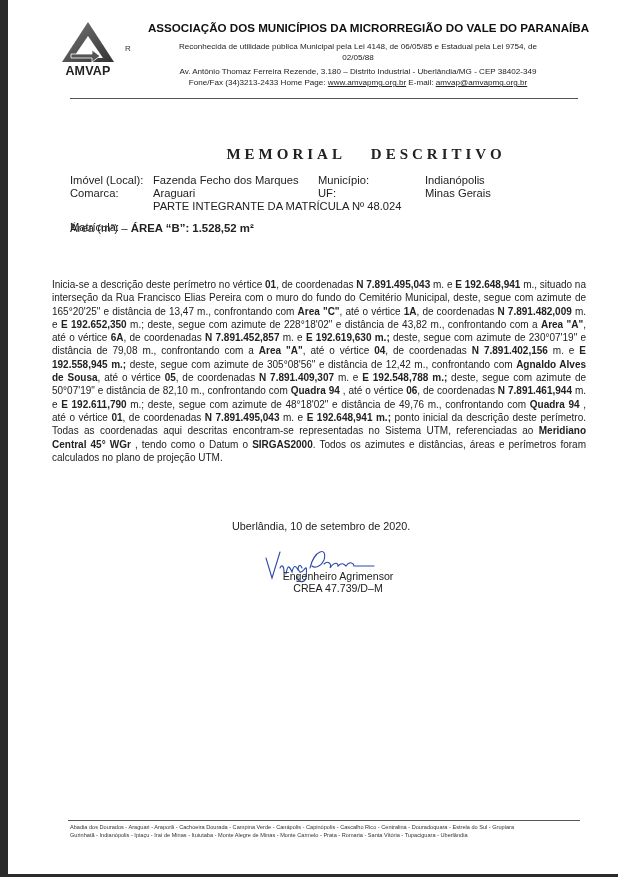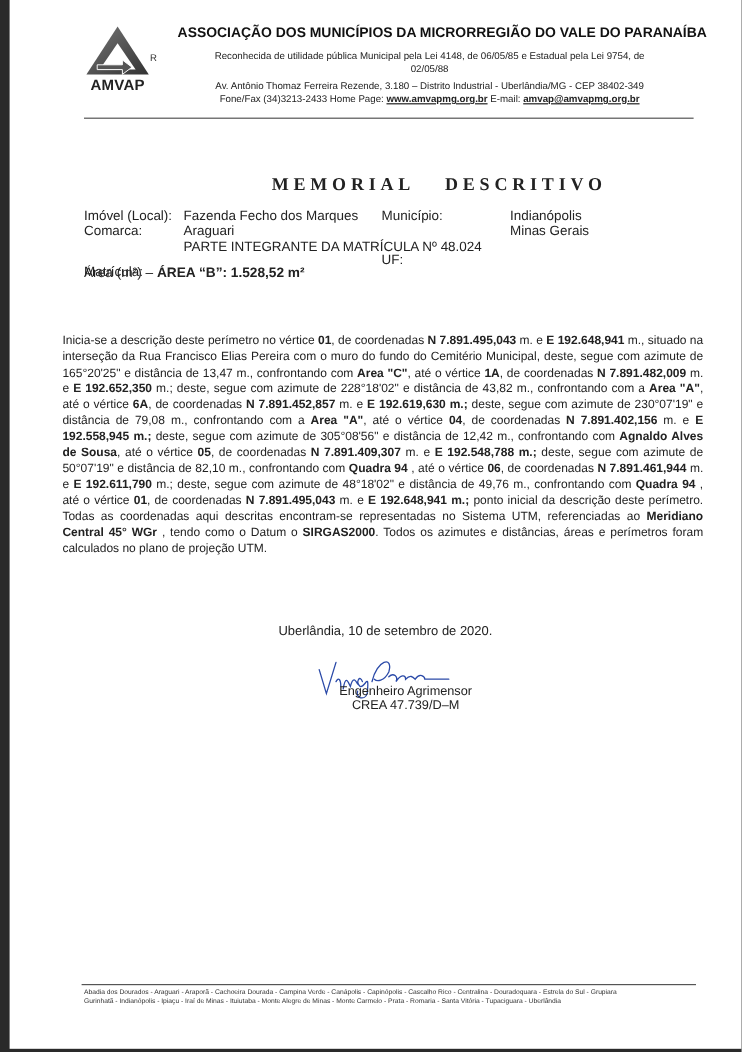--- a/index.html
+++ b/index.html
@@ -7,30 +7,30 @@
     width: 618px; height: 877px; position: relative; overflow: hidden;
     background: #2a2a2a;
     font-family: "Liberation Sans", sans-serif;
     color: #1a1a1a;
   }
   .page {
     position: absolute; left: 8px; top: 0; width: 610px; height: 874px;
     background: #ffffff;
   }
   
-  .logo { position: absolute; left: 60px; top: 20px; width: 60px; height: 64px; }
+  .logo { position: absolute; left: 50px; top: 20px; width: 60px; height: 64px; }
   .logo svg { display: block; }
   .logo-text { position: absolute; left: 0; top: 44px; width: 60px; text-align: center;
     font-weight: bold; font-size: 12.5px; letter-spacing: 0.2px; color: #222; }
   .reg-mark { position: absolute; left: 117px; top: 44px; font-size: 8px; color: #333; }
   .org-name { position: absolute; left: 140px; top: 21px; width: 440px;
     font-weight: bold; font-size: 11.6px; color: #111; white-space: nowrap; }
   .hdr-line { position: absolute; left: 140px; width: 420px; text-align: center;
     font-size: 8.1px; color: #222; line-height: 11px; white-space: nowrap; }
-  .hdr-line a { color: #222; text-decoration: underline; font-weight: bold; }
+  .hdr-line a { color: #222; text-decoration: underline; }
   .hdr-rule { position: absolute; left: 62px; top: 98px; width: 508px; height: 1px; background: #555; }
 
   .title { position: absolute; left: 60px; top: 146px; width: 500px; text-align: center;
     font-family: "Liberation Serif", serif; font-weight: bold; font-size: 15px;
     letter-spacing: 4px; color: #222; word-spacing: 18px; padding-left: 96px; box-sizing: border-box; }
 
   .info { position: absolute; font-size: 11.2px; color: #222; line-height: 13px; white-space: nowrap; }
   .area-line { position: absolute; left: 62px; top: 222px; font-size: 11.4px; color: #222; }
   .area-line b { font-weight: bold; }
 
@@ -78,21 +78,21 @@
 
   <div class="title">MEMORIAL DESCRITIVO</div>
 
   <div class="info" style="left:62px; top:174px;">Imóvel (Local):</div>
   <div class="info" style="left:145px; top:174px;">Fazenda Fecho dos Marques</div>
   <div class="info" style="left:310px; top:174px;">Município:</div>
   <div class="info" style="left:417px; top:174px;">Indianópolis</div>
 
   <div class="info" style="left:62px; top:187px;">Comarca:</div>
   <div class="info" style="left:145px; top:187px;">Araguari</div>
-  <div class="info" style="left:310px; top:187px;margin-top:24px;">UF:</div>
+  <div class="info" style="left:310px; top:187px;">UF:</div>
   <div class="info" style="left:417px; top:187px;">Minas Gerais</div>
 
   <div class="info" style="left:62px; top:200px;margin-top:21px;">Matrícula:</div>
   <div class="info" style="left:145px; top:200px;">PARTE INTEGRANTE DA MATRÍCULA Nº 48.024</div>
 
   <div class="area-line">
     <span>Área (m²) – </span><b>ÁREA “B”: 1.528,52 m²</b>
   </div>
 
   <div class="body-text" id="body-text"><span>Inicia-se a descrição deste perímetro no vértice </span><b>01</b><span>, de coordenadas </span><b>N 7.891.495,043</b><span> m. e </span><b>E 192.648,941</b><span> m., situado na interseção da Rua Francisco Elias Pereira com o muro do fundo do Cemitério Municipal, deste, segue com azimute de 165°20'25" e distância de 13,47 m., confrontando com </span><b>Area "C"</b><span>, até o vértice </span><b>1A</b><span>, de coordenadas </span><b>N 7.891.482,009</b><span> m. e </span><b>E 192.652,350</b><span> m.; deste, segue com azimute de 228°18'02" e distância de 43,82 m., confrontando com a </span><b>Area "A"</b><span>, até o vértice </span><b>6A</b><span>, de coordenadas </span><b>N 7.891.452,857</b><span> m. e </span><b>E 192.619,630 m.;</b><span> deste, segue com azimute de 230°07'19" e distância de 79,08 m., confrontando com a </span><b>Area "A"</b><span>, até o vértice </span><b>04</b><span>, de coordenadas </span><b>N 7.891.402,156</b><span> m. e </span><b>E 192.558,945 m.;</b><span> deste, segue com azimute de 305°08'56" e distância de 12,42 m., confrontando com </span><b>Agnaldo Alves de Sousa</b><span>, até o vértice </span><b>05</b><span>, de coordenadas </span><b>N 7.891.409,307</b><span> m. e </span><b>E 192.548,788 m.;</b><span> deste, segue com azimute de 50°07'19" e distância de 82,10 m., confrontando com </span><b>Quadra 94</b><span> , até o vértice </span><b>06</b><span>, de coordenadas </span><b>N 7.891.461,944</b><span> m. e </span><b>E 192.611,790</b><span> m.; deste, segue com azimute de 48°18'02" e distância de 49,76 m., confrontando com </span><b>Quadra 94</b><span> , até o vértice </span><b>01</b><span>, de coordenadas </span><b>N 7.891.495,043</b><span> m. e </span><b>E 192.648,941 m.;</b><span> ponto inicial da descrição deste perímetro. Todas as coordenadas aqui descritas encontram-se representadas no Sistema UTM, referenciadas ao </span><b>Meridiano Central 45° WGr</b><span> , tendo como o Datum o </span><b>SIRGAS2000</b><span>. Todos os azimutes e distâncias, áreas e perímetros foram calculados no plano de projeção UTM.</span></div>

